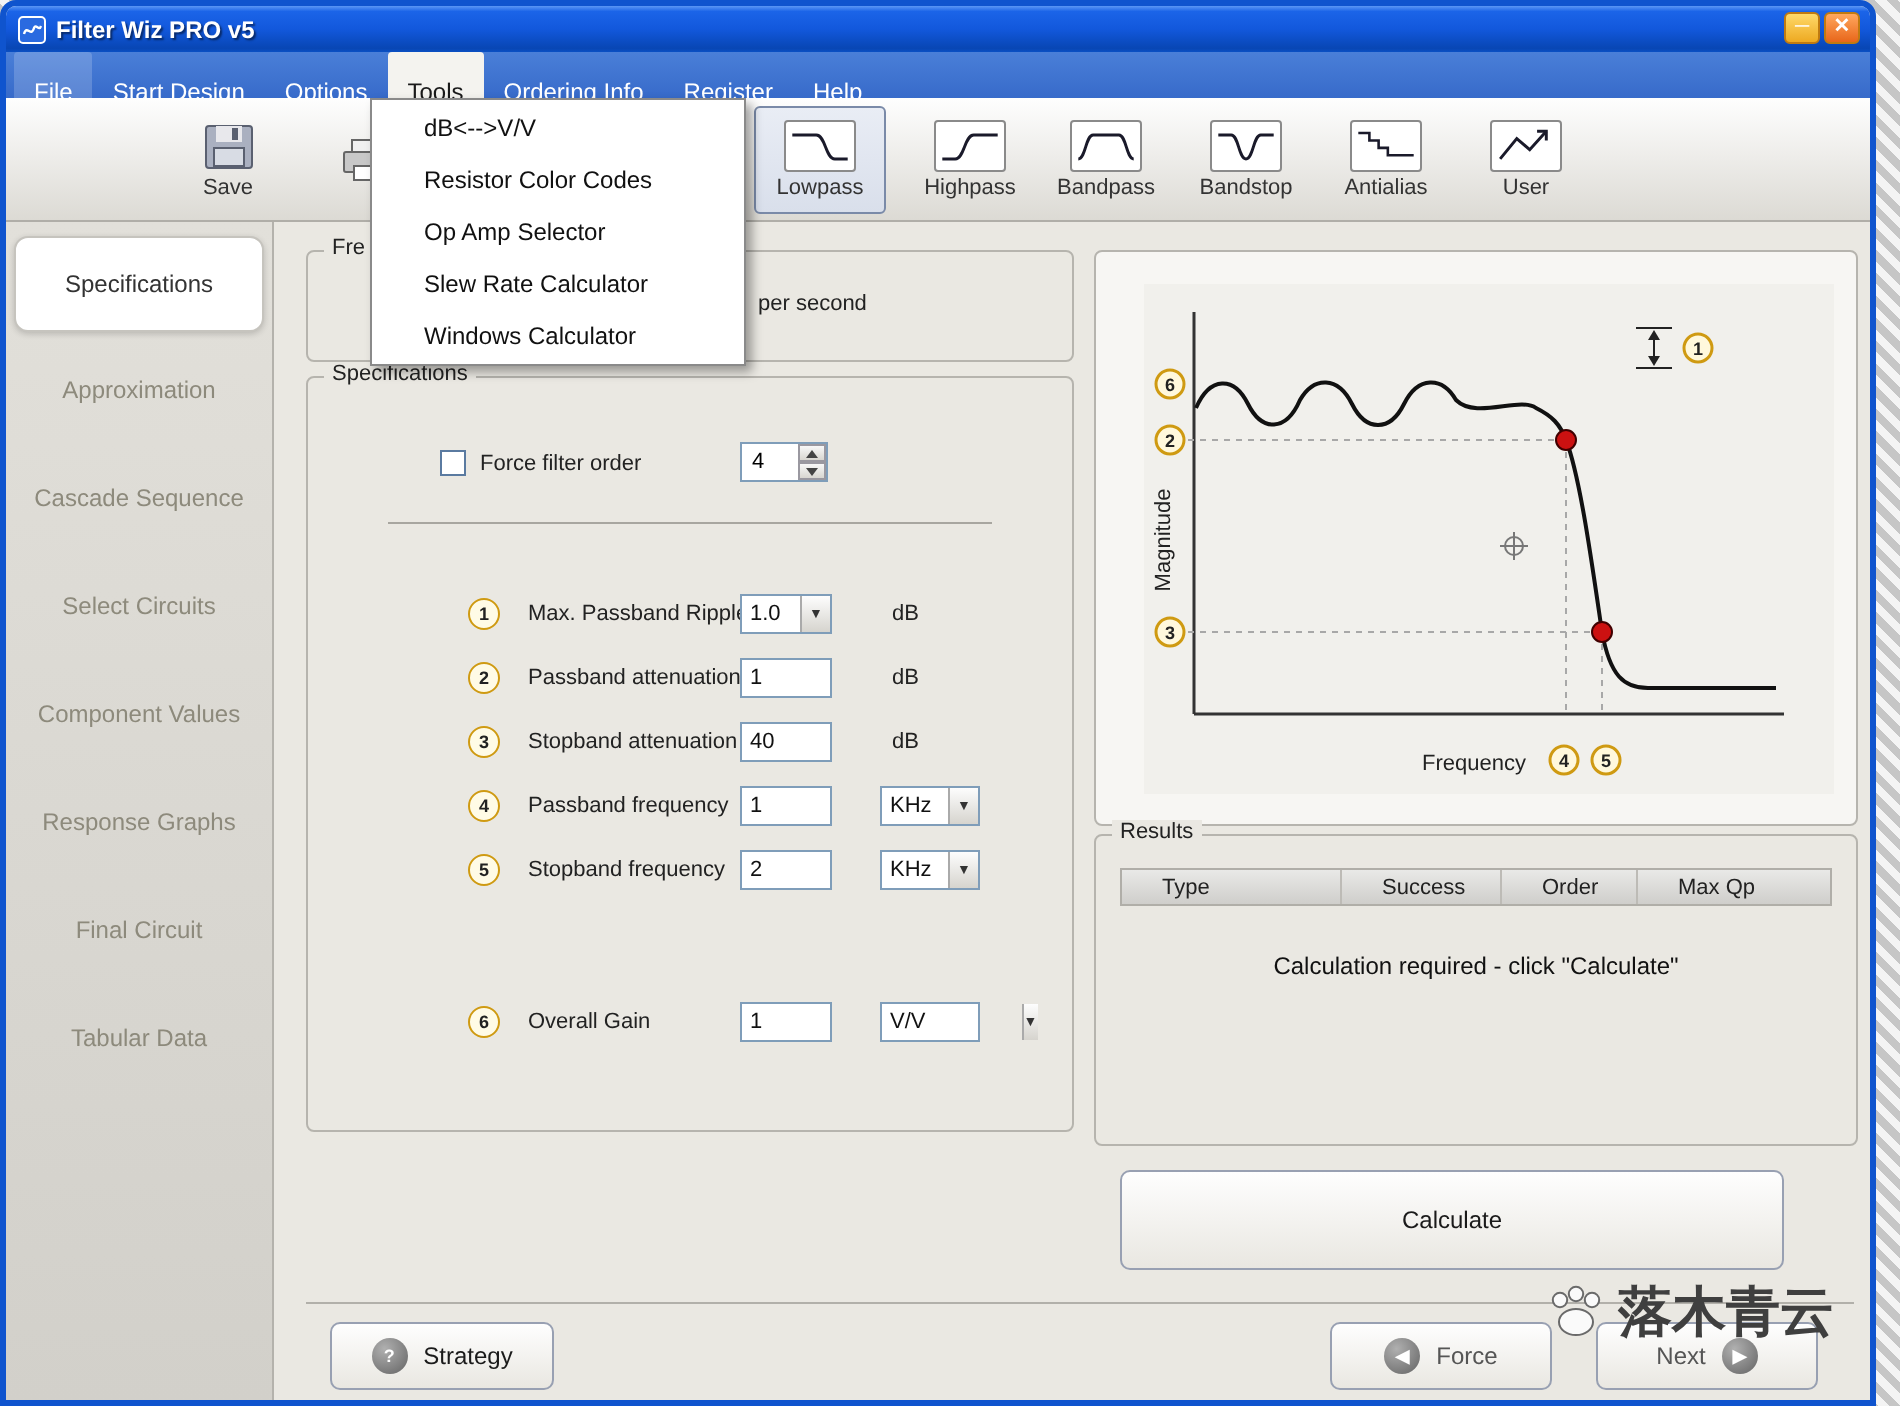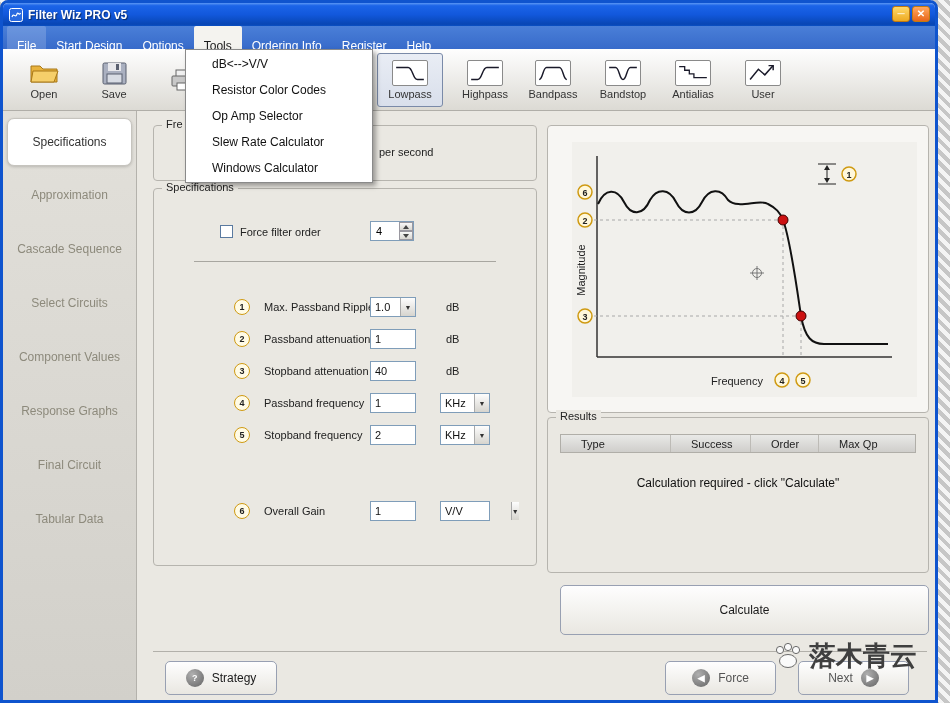--- a/index.html
+++ b/index.html
@@ -145,21 +145,21 @@
     border-right:1px solid #bdbbb6; padding-left:20px;
   }
   .res-col:last-child { border-right:none; }
   .res-msg { position:absolute; left:0; right:0; top:58px; text-align:center; font-size:12px; color:#111; }
   
   .btn {
     background:linear-gradient(#fefefe,#e9e7e1); border:1px solid #98a0b2; border-radius:5px;
     display:flex; align-items:center; justify-content:center; gap:8px;
     font-size:12px; color:#1a1a1a; cursor:default;
   }
-  .calc-btn { position:absolute; left:423px; top:474px; width:369px; height:50px; }
+  .calc-btn { position:absolute; left:423px; top:474px; width:332px; height:50px; }
   .strategy-btn { position:absolute; left:28px; top:550px; width:112px; height:34px; }
   .back-btn { position:absolute; left:528px; top:550px; width:111px; height:34px; color:#555; }
   .next-btn { position:absolute; left:661px; top:550px; width:111px; height:34px; color:#555; }
   .round-icon {
     width:18px; height:18px; border-radius:50%;
     background:radial-gradient(circle at 35% 30%, #b0b0b0, #636363);
     color:#fff; font-size:9px; font-weight:bold;
     display:flex; align-items:center; justify-content:center; flex:0 0 auto;
   }
   .footer-line { position:absolute; left:16px; right:8px; top:540px; border-top:1px solid #b2b0aa; }
@@ -192,27 +192,20 @@
     <div class="menu-item first">File</div>
     <div class="menu-item">Start Design</div>
     <div class="menu-item">Options</div>
     <div class="menu-item open">Tools</div>
     <div class="menu-item">Ordering Info</div>
     <div class="menu-item">Register</div>
     <div class="menu-item">Help</div>
   </div>
 
   <div class="toolbar">
-    <div class="tool-btn" style="left:12px; width:58px;">
-      <svg width="32" height="26" viewBox="0 0 32 26">
-        <path d="M3,6 h9 l3,3 h14 v13 h-26 z" fill="#e8b23c" stroke="#a87818"></path>
-        <path d="M5,11 h25 l-4,11 h-23 z" fill="#f6cf6a" stroke="#a87818"></path>
-      </svg>
-      <span class="tb-label">Open</span>
-    </div>
     <div class="tool-btn" style="left:82px; width:58px;">
       <svg width="30" height="26" viewBox="0 0 30 26">
         <rect x="4" y="3" width="23" height="21" rx="1.5" fill="#aab0c0" stroke="#5a6070"></rect>
         <rect x="9" y="3" width="13" height="8" fill="#e8e8ec"></rect>
         <rect x="17" y="4" width="3" height="6" fill="#5a6070"></rect>
         <rect x="8" y="14" width="15" height="9" fill="#d8dce4" stroke="#5a6070"></rect>
       </svg>
       <span class="tb-label">Save</span>
     </div>
 

